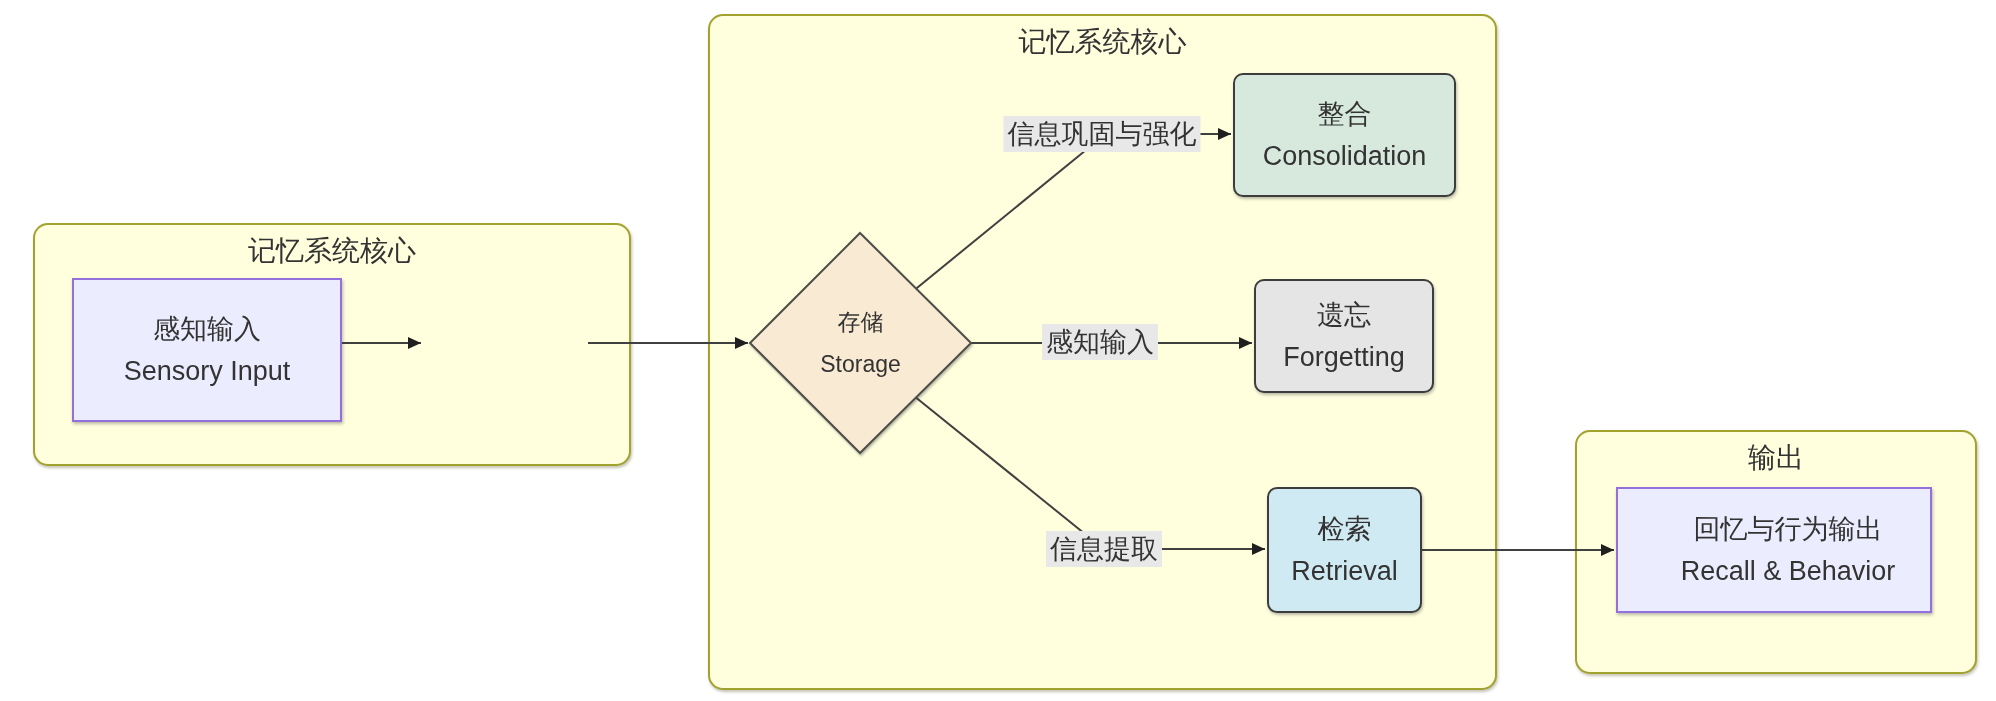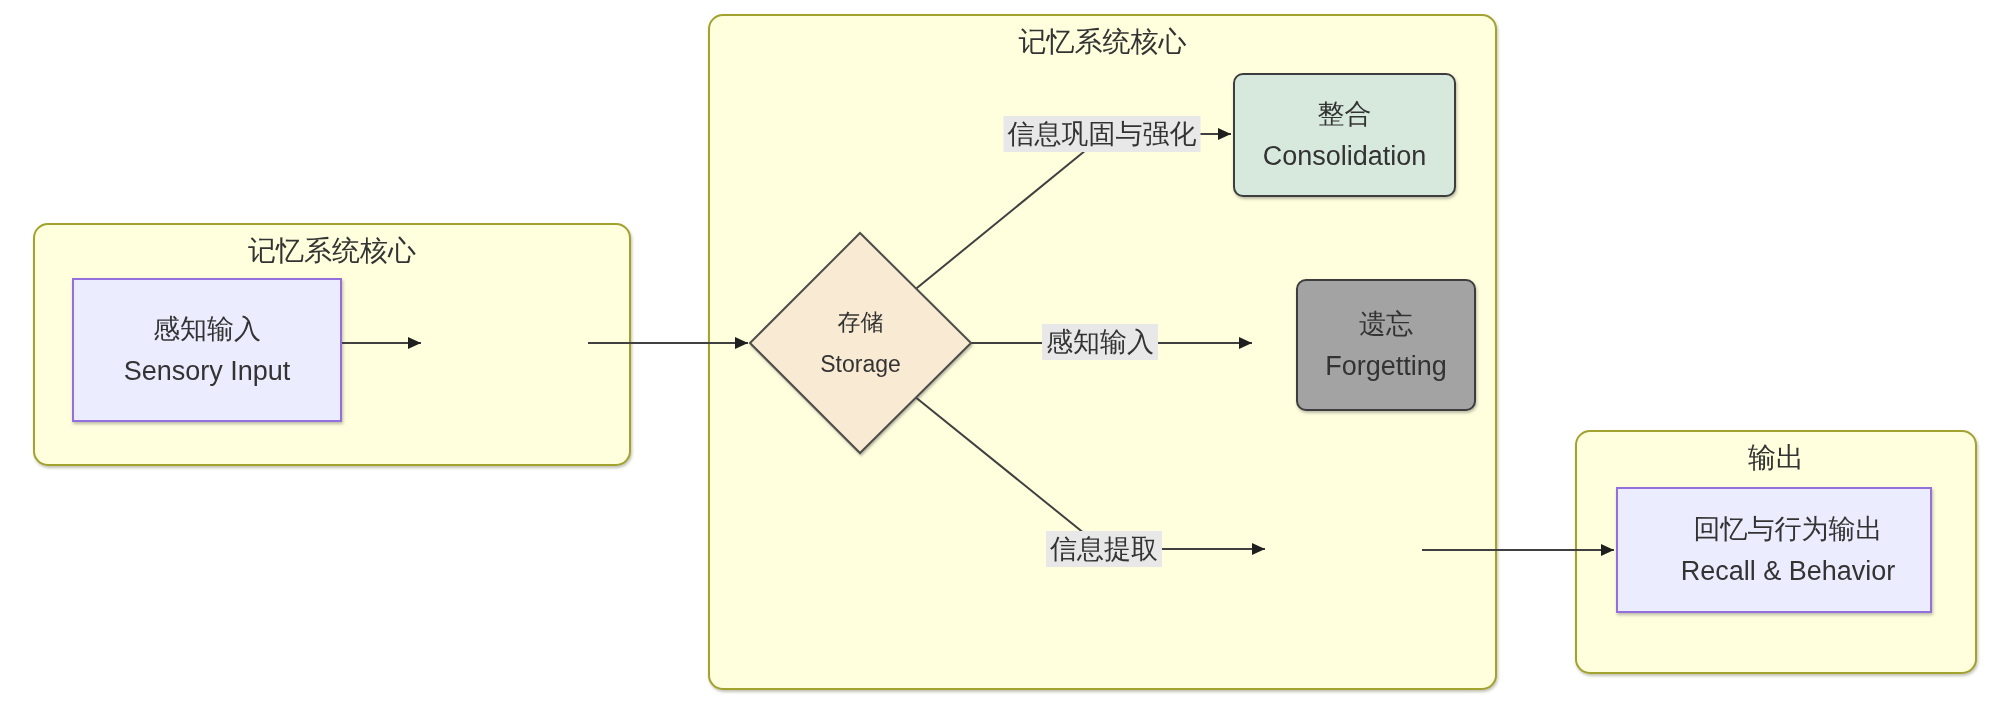--- a/index.html
+++ b/index.html
@@ -56,21 +56,21 @@
     z-index: 2;
     box-sizing: border-box;
     box-shadow: 1px 2px 3px rgba(60,60,60,0.35);
   }
   .node.rect    { background: #ECECFF; border: 2px solid #9370DB; border-radius: 0; }
   .node.rounded { border: 2px solid #3D3D3D; border-radius: 10px; }
 
   #n-sensory       { left: 72px;   top: 278px; width: 270px; height: 144px; }
   #n-encoding      { left: 423px;  top: 279px; width: 165px; height: 125px; background: #C9DFF7; }
   #n-consolidation { left: 1233px; top: 73px;  width: 223px; height: 124px; background: #D7E9DD; }
-  #n-forgetting    { left: 1254px; top: 279px; width: 180px; height: 132px; background: #a3a3a3; margin-left: 42px; }
+  #n-forgetting    { left: 1254px; top: 279px; width: 180px; height: 114px; background: #e5e5e5; }
   #n-retrieval     { left: 1267px; top: 487px; width: 155px; height: 126px; background: #CFEAF2; }
   #n-recall        { left: 1616px; top: 487px; width: 316px; height: 126px; padding-left: 28px; }
 
   
   #n-storage-label {
     position: absolute;
     left: 755px; top: 293px; width: 211px; height: 100px;
     display: flex; flex-direction: column; align-items: center; justify-content: center;
     font-size: 23px; line-height: 42px; text-align: center;
     z-index: 2; box-shadow: none;
@@ -148,20 +148,24 @@
   <div class="node rounded" id="n-consolidation">
     <span>整合</span>
     <span>Consolidation</span>
   </div>
 
   <div class="node rounded" id="n-forgetting">
     <span>遗忘</span>
     <span>Forgetting</span>
   </div>
 
+  <div class="node rounded" id="n-retrieval">
+    <span>检索</span>
+    <span>Retrieval</span>
+  </div>
 
   <div class="node rect" id="n-recall">
     <span>回忆与行为输出</span>
     <span>Recall &amp; Behavior</span>
   </div>
 
   <div class="edge-label" id="el-consolidate">信息巩固与强化</div>
   <div class="edge-label" id="el-loss">感知输入</div>
   <div class="edge-label" id="el-extract">信息提取</div>
 

